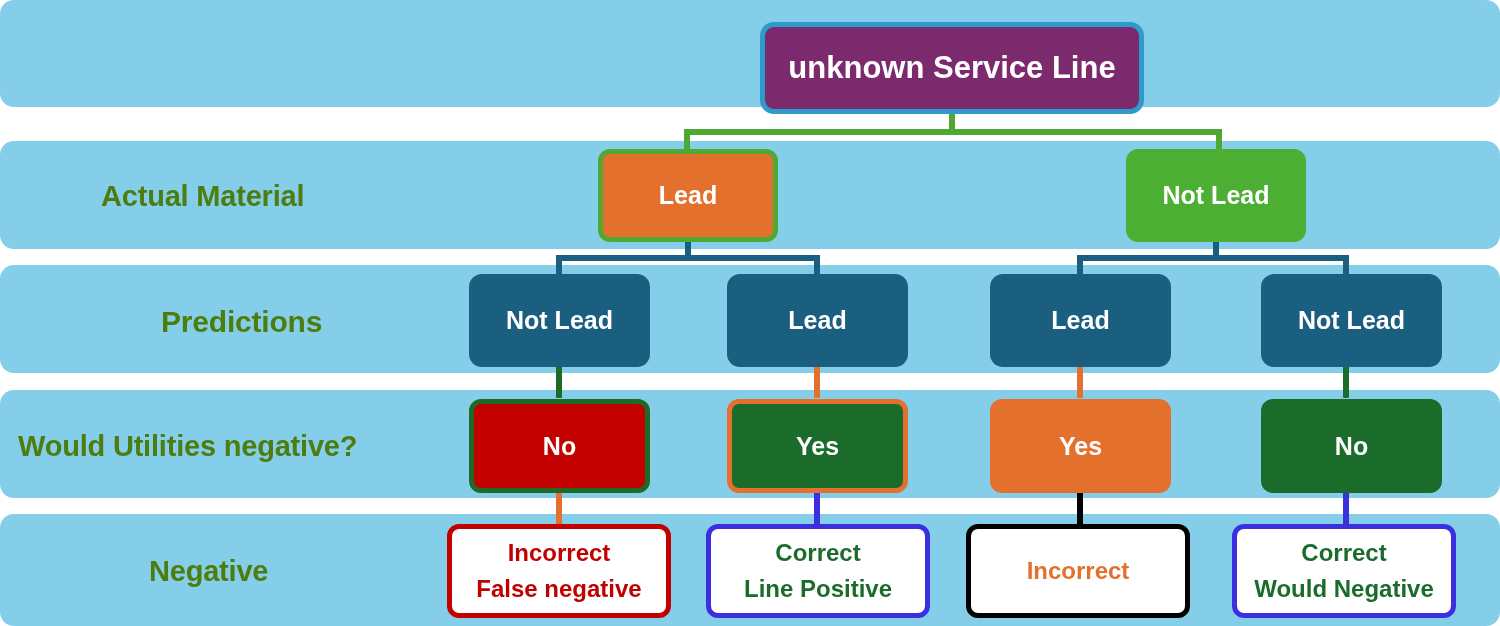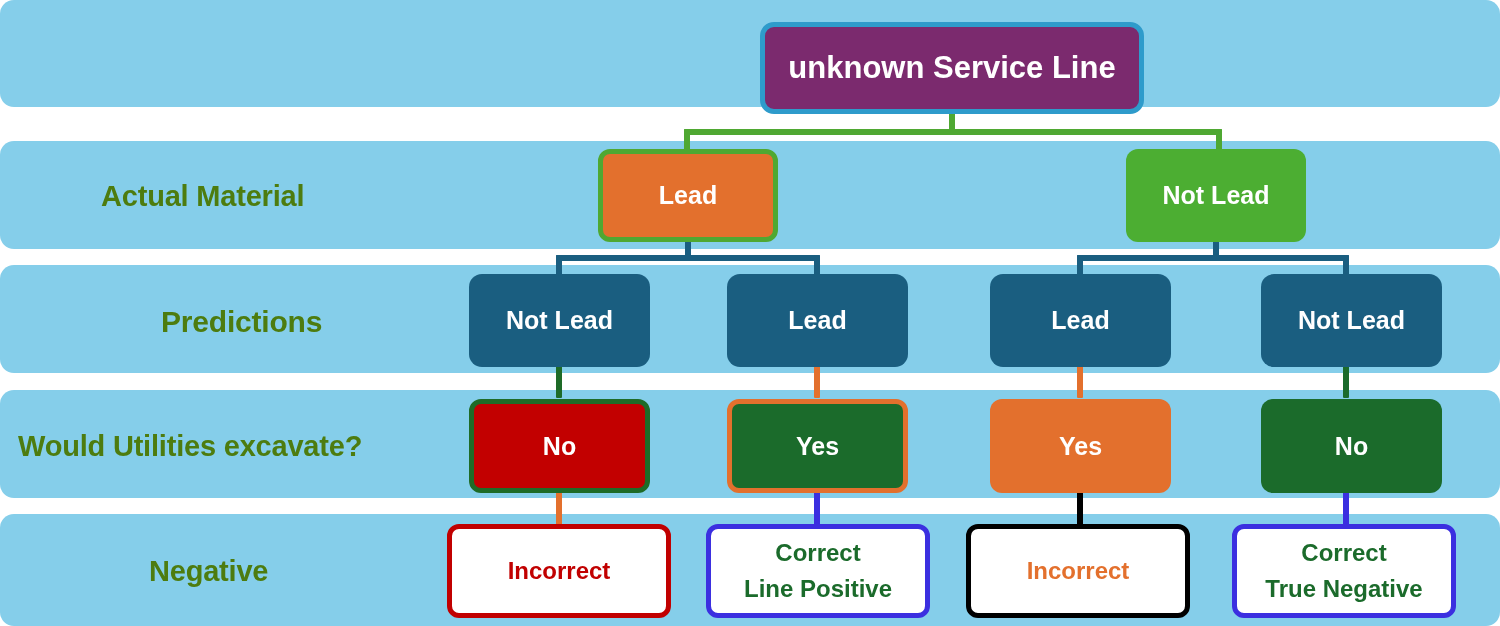--- a/index.html
+++ b/index.html
@@ -51,21 +51,21 @@
 
   <div class="band" style="top:0px;height:107px;"></div>
 
   <div class="band" style="top:141px;height:108px;"></div>
   <div class="band-label" style="left:101px;top:180px;font-size:29px;">Actual Material</div>
 
   <div class="band" style="top:265px;height:108px;"></div>
   <div class="band-label" style="left:133px;top:305px;font-size:30px;margin-left:28px;">Predictions</div>
 
   <div class="band" style="top:390px;height:108px;"></div>
-  <div class="band-label" style="left:18px;top:430px;font-size:29px;">Would Utilities excavate?</div>
+  <div class="band-label" style="left:18px;top:430px;font-size:29px;">Would Utilities negative?</div>
 
   <div class="band" style="top:514px;height:112px;"></div>
   <div class="band-label" style="left:149px;top:555px;font-size:29px;">Negative</div>
 
   <div class="vline" style="left:949px;top:105px;height:30px;background:#4FA832;"></div>
   <div class="hline" style="left:684px;top:129px;width:538px;background:#4FA832;"></div>
   <div class="vline" style="left:684px;top:129px;height:28px;background:#4FA832;"></div>
   <div class="vline" style="left:1216px;top:129px;height:28px;background:#4FA832;"></div>
 
   <div class="vline" style="left:685px;top:240px;height:20px;background:#1A5E80;"></div>
@@ -120,29 +120,30 @@
   </div>
   <div class="node dig-yes-orange" style="left:990px;top:399px;width:181px;height:94px;">
     <span>Yes</span>
   </div>
   <div class="node dig-no-green" style="left:1261px;top:399px;width:181px;height:94px;">
     <span>No</span>
   </div>
 
   <div class="outcome oc-fn" style="left:447px;top:524px;width:224px;height:94px;">
     <div class="l1">Incorrect</div>
+    <div class="l2">False negative</div>
   </div>
 
   <div class="outcome oc-tp" style="left:706px;top:524px;width:224px;height:94px;">
     <div class="l1">Correct</div>
     <div class="l2">Line Positive</div>
   </div>
 
   <div class="outcome oc-fp" style="left:966px;top:524px;width:224px;height:94px;">
     <div class="l1">Incorrect</div>
   </div>
 
   <div class="outcome oc-tn" style="left:1232px;top:524px;width:224px;height:94px;">
     <div class="l1">Correct</div>
-    <div class="l2">True Negative</div>
+    <div class="l2">Would Negative</div>
   </div>
 
 </div>
 
 </body></html>

